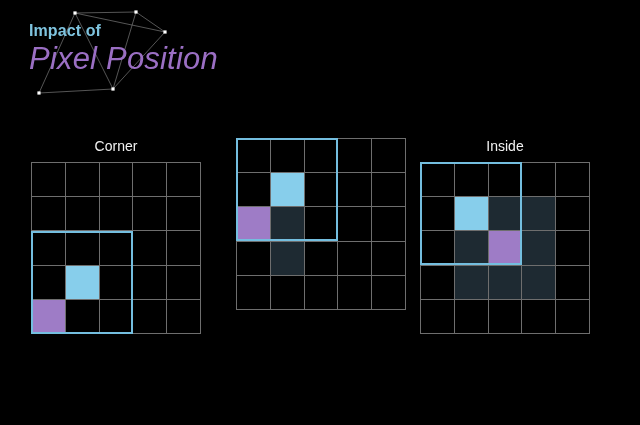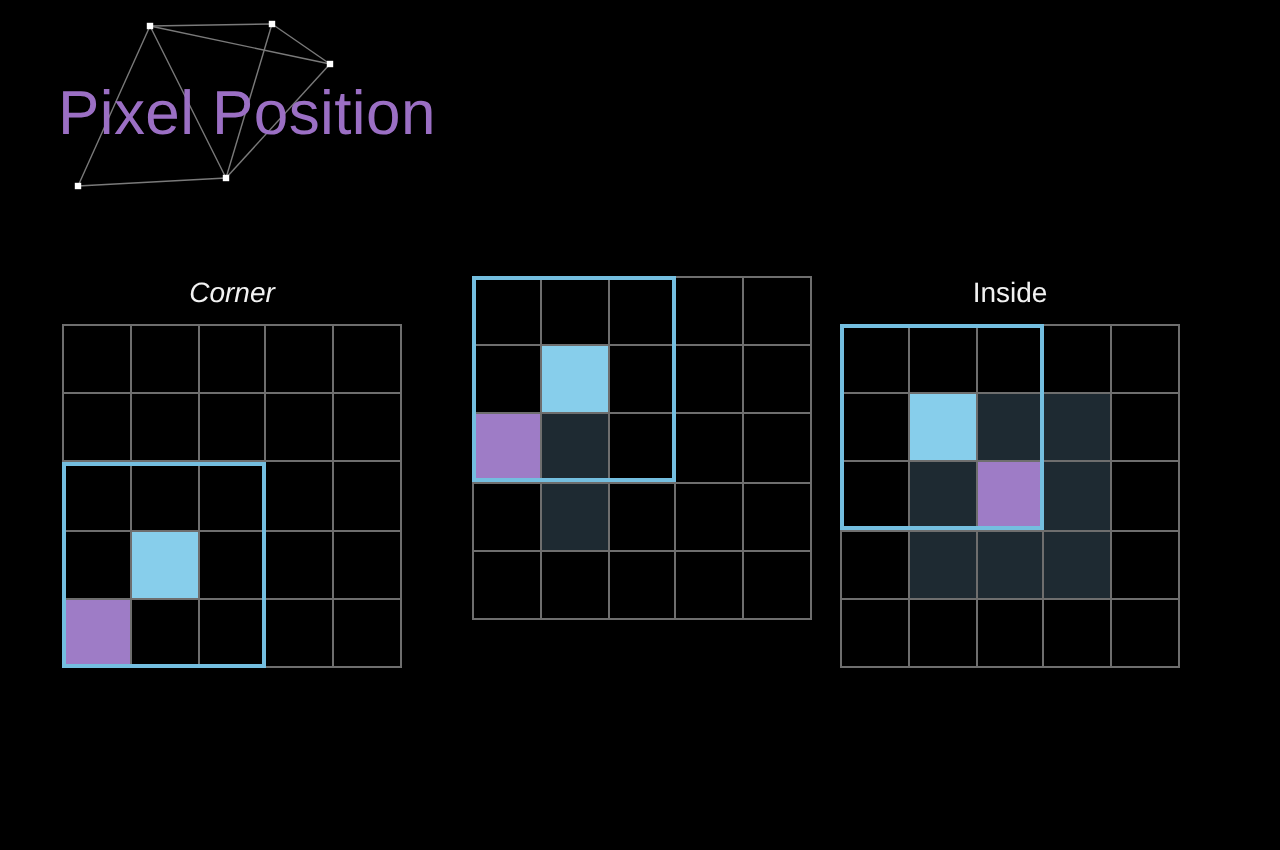--- a/index.html
+++ b/index.html
@@ -41,22 +41,23 @@
     color: #7FC4DF;
     line-height: 19px;
     letter-spacing: 0.1px;
   }
 
   #title-main {
     font-size: 31px;
     font-weight: normal;
     color: #9B6FC4;
     line-height: 36px;
-    margin-top: 18px;
+    margin-top: 1px;
     letter-spacing: 0.2px;
+    font-style: italic;
   }
 
   
   #panels-row {
     position: absolute;
     left: 0px;
     top: 138px;
     width: 640px;
     height: 215px;
   }
@@ -124,25 +125,26 @@
     <line x1="165" y1="32" x2="113" y2="89" stroke="#7A7A7A" stroke-width="0.7"></line>
     <line x1="113" y1="89" x2="39" y2="93" stroke="#7A7A7A" stroke-width="0.7"></line>
     <rect x="73.4" y="11.4" width="3.2" height="3.2" fill="#FFFFFF"></rect>
     <rect x="134.4" y="10.4" width="3.2" height="3.2" fill="#FFFFFF"></rect>
     <rect x="163.4" y="30.4" width="3.2" height="3.2" fill="#FFFFFF"></rect>
     <rect x="111.4" y="87.4" width="3.2" height="3.2" fill="#FFFFFF"></rect>
     <rect x="37.4" y="91.4" width="3.2" height="3.2" fill="#FFFFFF"></rect>
   </svg>
 
 <div id="title-block">
+  <div id="title-kicker">Impact of</div>
   <div id="title-main">Pixel Position</div>
 </div>
 
 <div id="panels-row">
-    <div class="panel" style="left: 31px; font-style: italic;">
+    <div class="panel" style="left: 31px;">
       <div class="panel-title">Corner</div>
       <div class="grid-wrap">
         <div class="grid">
           <div class="cell"></div>
           <div class="cell"></div>
           <div class="cell"></div>
           <div class="cell"></div>
           <div class="cell"></div>
           <div class="cell"></div>
           <div class="cell"></div>

